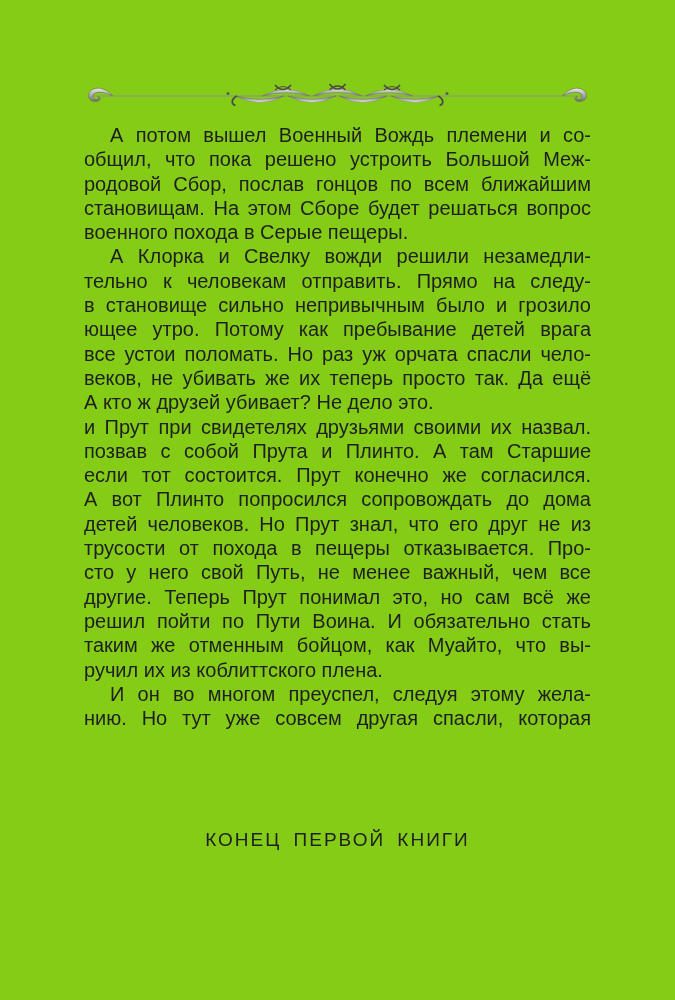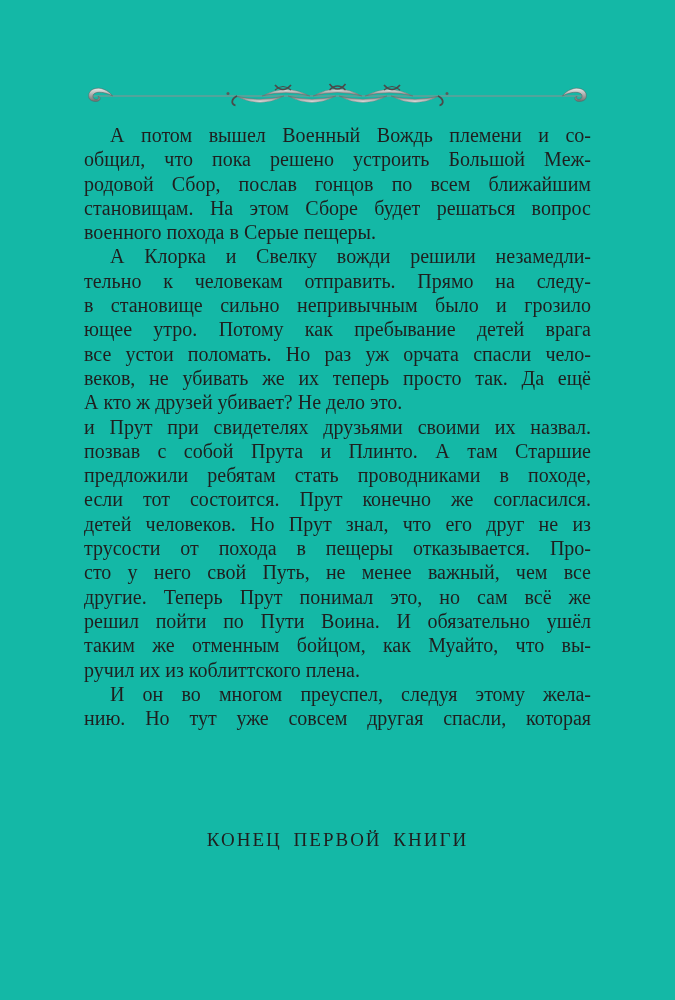--- a/index.html
+++ b/index.html
@@ -4,22 +4,22 @@
 <style>
   html, body {
     margin: 0;
     padding: 0;
     background: #ffffff;
   }
   .page {
     position: relative;
     width: 675px;
     height: 1000px;
-    background: #14b8a6;
-    font-family: Liberation Serif, serif;
+    background: #84cc16;
+    font-family: Liberation Sans, sans-serif;
     overflow: hidden;
   }
   .ornament {
     position: absolute;
     left: 84px;
     top: 77px;
     width: 507px;
     height: 36px;
   }
   .ornament svg { display: block; width: 100%; height: 100%; }
@@ -115,27 +115,27 @@
       <div class="tline">тельно к человекам отправить. Прямо на следу-</div>
       <div class="tline">в становище сильно непривычным было и грозило</div>
       <div class="tline">ющее утро. Потому как пребывание детей врага</div>
       <div class="tline">все устои поломать. Но раз уж орчата спасли чело-</div>
       <div class="tline">веков, не убивать же их теперь просто так. Да ещё</div>
       <div class="tline pl">А кто ж друзей убивает? Не дело это.</div>
       <div class="tline">и Прут при свидетелях друзьями своими их назвал.</div>
     </div>
     <div class="paragraph">
       <div class="tline">позвав с собой Прута и Плинто. А там Старшие</div>
-      <div class="tline">предложили ребятам стать проводниками в походе,</div>
       <div class="tline">если тот состоится. Прут конечно же согласился.</div>
+      <div class="tline">А вот Плинто попросился сопровождать до дома</div>
       <div class="tline">детей человеков. Но Прут знал, что его друг не из</div>
       <div class="tline">трусости от похода в пещеры отказывается. Про-</div>
       <div class="tline">сто у него свой Путь, не менее важный, чем все</div>
       <div class="tline">другие. Теперь Прут понимал это, но сам всё же</div>
-      <div class="tline">решил пойти по Пути Воина. И обязательно ушёл</div>
+      <div class="tline">решил пойти по Пути Воина. И обязательно стать</div>
       <div class="tline">таким же отменным бойцом, как Муайто, что вы-</div>
       <div class="tline pl">ручил их из коблиттского плена.</div>
     </div>
     <div class="paragraph">
       <div class="tline pf">И он во многом преуспел, следуя этому жела-</div>
       <div class="tline">нию. Но тут уже совсем другая спасли, которая</div>
     </div>
   </div>
 
   <div class="book-end">КОНЕЦ ПЕРВОЙ КНИГИ</div>

